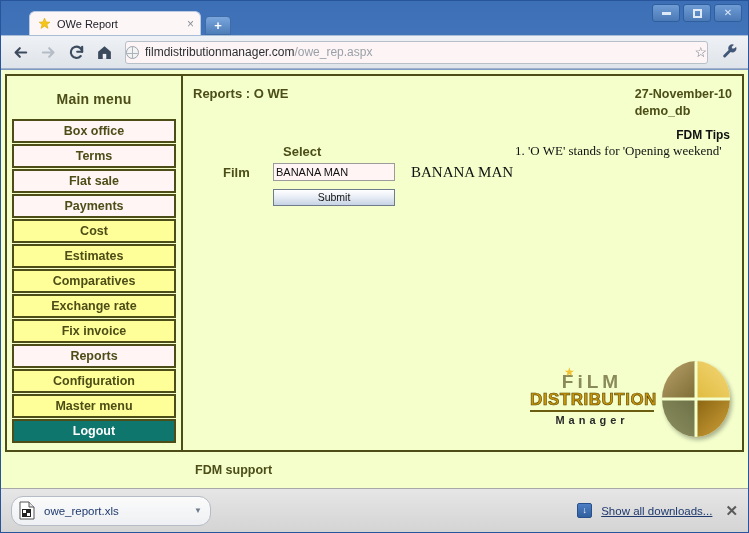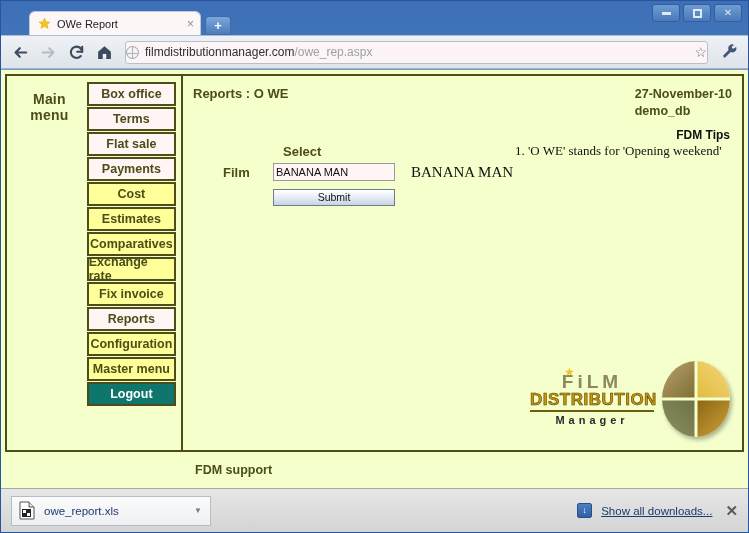--- a/index.html
+++ b/index.html
@@ -128,21 +128,21 @@
     border: 2px solid #4d4d17;
     background: #f4ffcc;
   }
 
   
   .sidebar {
     width: 176px; flex: 0 0 auto;
     background: #f4ffcc;
     border-right: 2px solid #4d4d17;
     padding: 6px 5px 4px 5px;
-    display: flex; flex-direction: row;
+    display: flex; flex-direction: column;
   }
   .menu-title {
     text-align: center;
     font-size: 14px; font-weight: bold; color: #4d4d17;
     padding: 9px 0 12px 0;
     letter-spacing: .2px;
   }
   .menu-list { display: flex; flex-direction: column; gap: 1px; }
   .menu-item {
     height: 24px;
@@ -285,21 +285,21 @@
     flex: 0 0 auto; height: 44px;
     background: linear-gradient(180deg,#e6e6e6,#d4d4d4);
     border-top: 1px solid #a8a8a8;
     display: flex; align-items: center;
     padding: 0 10px;
   }
   .dl-item {
     width: 200px; height: 30px;
     background: linear-gradient(180deg,#fbfbfb,#eef0f3);
     border: 1px solid #b5bcc6;
-    border-radius: 0;
+    border-radius: 12px;
     display: flex; align-items: center;
     padding: 0 4px 0 7px;
   }
   .dl-fileicon {
     width: 16px; height: 19px; flex: 0 0 auto; margin-right: 9px;
     position: relative;
   }
   .dl-name {
     flex: 1 1 auto; font-size: 11.5px; color: #1f3a6e;
     white-space: nowrap; overflow: hidden;

